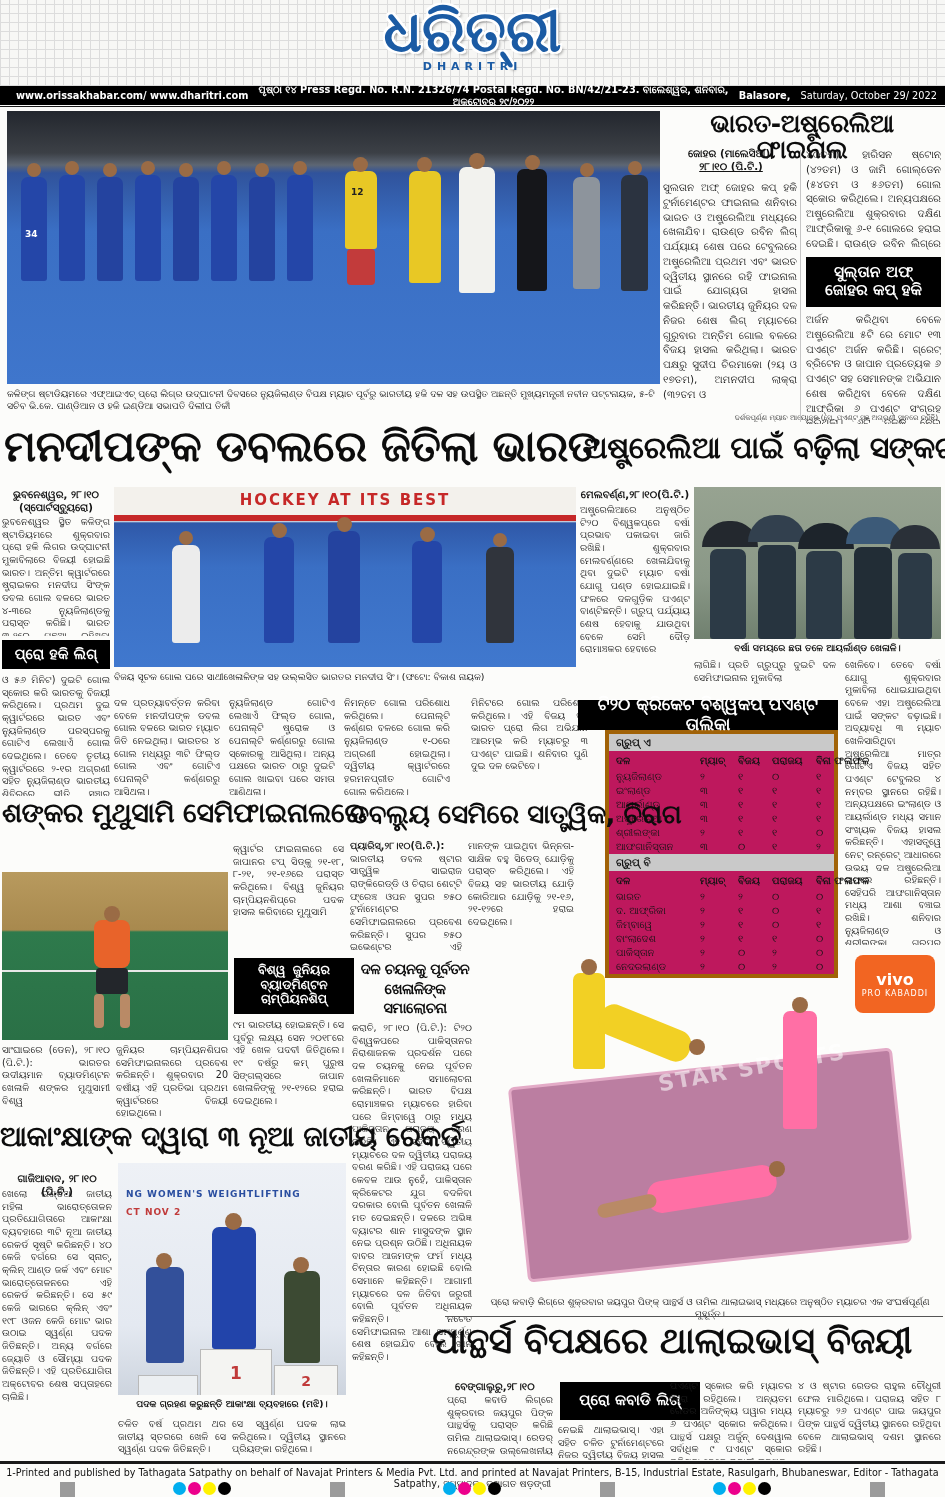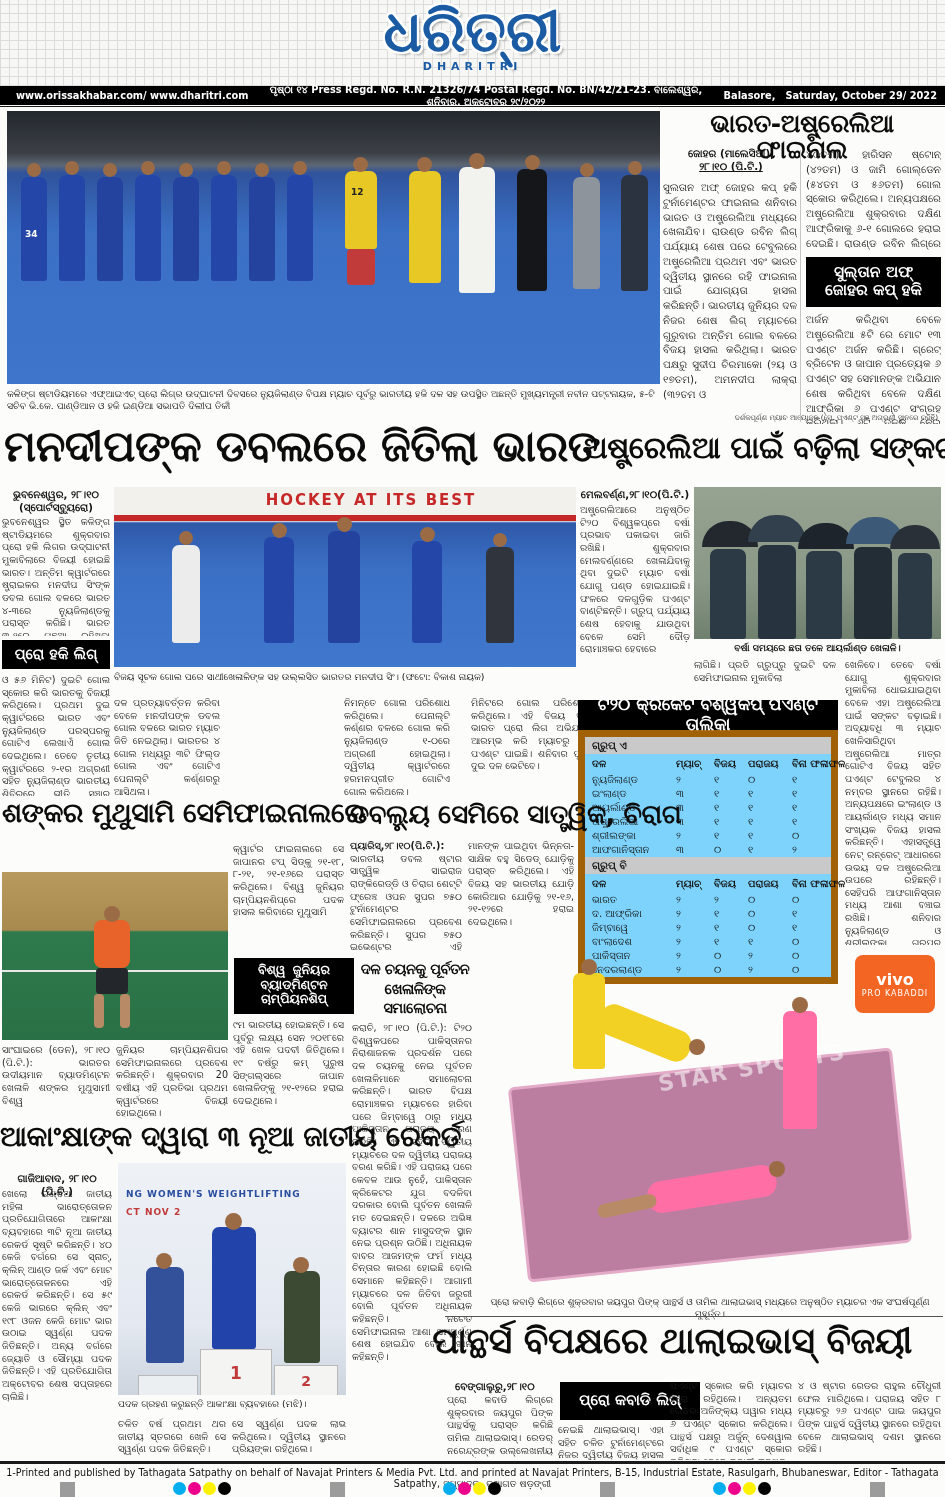--- a/index.html
+++ b/index.html
@@ -16,21 +16,21 @@
   .hrule{background:#1a1a1a;}
   .masthead{background:
      repeating-linear-gradient(0deg,#dcdcdc 0 1px,transparent 1px 9px),
      repeating-linear-gradient(90deg,#dcdcdc 0 1px,transparent 1px 9px),#f7f7f5;}
   .logo{font-size:57px;font-weight:800;color:#1b5ba4;text-shadow:2px 2px 0 #fff,-2px -2px 0 #fff,2px -2px 0 #fff,-2px 2px 0 #fff,3px 3px 3px rgba(0,0,0,.35);line-height:1;}
   .logosub{font-size:11px;font-weight:bold;color:#1b5ba4;letter-spacing:5px;}
   .topbar{background:#000;color:#fff;display:flex;align-items:center;font-size:9.8px;gap:10px;padding:0 8px;box-sizing:border-box;}
   .photo{overflow:hidden;}
   .fig{position:absolute;border-radius:7px 7px 3px 3px;}
   .fhead{position:absolute;border-radius:50%;background:#9a6b45;}
-  .ptable{border:7px solid #a16207;background:#7dd3fc;box-sizing:border-box;}
+  .ptable{border:4px solid #a16207;background:#be185d;box-sizing:border-box;margin-left:27px;}
   .gband{background:#c9c9c9;font-weight:bold;font-size:10.5px;padding:2px 7px;}
   .trow{display:grid;grid-template-columns:84px 38px 34px 44px 58px 1fr;font-size:10px;padding:1px 7px;align-items:center;}
   .trow.thead{font-weight:bold;padding-top:4px;padding-bottom:3px;}
   .tc{white-space:nowrap;overflow:hidden;}
   .regsq{width:15px;height:15px;background:#9b9b9b;display:inline-block;}
   .dot{width:13px;height:13px;border-radius:50%;display:inline-block;margin-right:2px;}
 </style>
 </head>
 <body>
 
@@ -39,21 +39,21 @@
   <div class="abs masthead" style="left:0;top:0;width:945px;height:86px;">
     <div class="abs" style="left:0;top:3px;width:945px;text-align:center;">
       <div class="logo">ଧରିତ୍ରୀ</div>
       <div class="logosub">DHARITRI</div>
     </div>
   </div>
   <div class="abs topbar" style="left:0;top:86px;width:945px;height:19px;padding-left:16px;">
     <span style="font-weight:bold;">www.orissakhabar.com/ www.dharitri.com</span>
     <span style="flex:1;text-align:center;font-weight:bold;">ପୃଷ୍ଠା ୧୪  Press Regd. No. R.N. 21326/74 Postal Regd. No. BN/42/21-23.  ବାଲେଶ୍ୱର, ଶନିବାର, ଅକ୍ଟୋବର ୨୯/୨୦୨୨</span>
     <span style="font-weight:bold;">Balasore,</span>
-    <span style="font-weight:bold;">Saturday, October 29/ 2022</span>
+    <span style="font-weight:normal;">Saturday, October 29/ 2022</span>
   </div>
   <div class="abs hrule" style="left:0;top:106px;width:945px;height:1px;"></div>
 
   <div class="abs photo" style="left:7px;top:111px;width:653px;height:273px;background:linear-gradient(180deg,#23272e 0,#3c4046 42px,#5d6673 54px,#30539c 62px,#3a6fc4 120px,#3f76cc 100%);">
     <div class="fig" style="left:14px;top:66px;width:26px;height:104px;background:#2446a8;"></div>
     <div class="fhead" style="left:20px;top:52px;width:14px;height:14px;"></div>
     <span class="abs" style="left:18px;top:118px;color:#fff;font-size:9px;font-weight:bold;">34</span>
     <div class="fig" style="left:52px;top:64px;width:26px;height:106px;background:#2446a8;"></div>
     <div class="fhead" style="left:58px;top:50px;width:14px;height:14px;"></div>
     <div class="fig" style="left:90px;top:66px;width:26px;height:104px;background:#24439f;"></div>
@@ -105,36 +105,37 @@
 
   <div class="abs dateline" style="left:2px;top:488px;width:108px;">
     <div>ଭୁବନେଶ୍ୱର, ୨୮।୧୦</div>
     <div>(ସ୍ପୋର୍ଟସ୍‌ବ୍ୟୁରୋ)</div>
   </div>
   <div class="abs bodytxt" style="left:2px;top:516px;width:108px;height:120px;">ଭୁବନେଶ୍ୱର ସ୍ଥିତ କଳିଙ୍ଗ ଷ୍ଟାଡିୟମରେ ଶୁକ୍ରବାର ପ୍ରୋ ହକି ଲିଗର ଉଦ୍‌ଘାଟନୀ ମୁକାବିଲାରେ ବିଜୟୀ ହୋଇଛି ଭାରତ। ଅନ୍ତିମ କ୍ୱାର୍ଟରରେ ଷ୍ଟ୍ରାଇକର ମନଦୀପ ସିଂଙ୍କ ଡବଲ ଗୋଲ ବଳରେ ଭାରତ ୪-୩ରେ ନ୍ୟୁଜିଲାଣ୍ଡକୁ ପରାସ୍ତ କରିଛି। ଭାରତ ୩-୨ରେ ପଛୁଆ ରହିଥିବା ବେଳେ ମନଦୀପ(୫୧</div>
   <div class="abs blackbox" style="left:2px;top:640px;width:108px;height:29px;font-size:14.5px;">ପ୍ରୋ ହକି ଲିଗ୍</div>
   <div class="abs bodytxt" style="left:2px;top:674px;width:108px;height:122px;">ଓ ୫୬ ମିନିଟ) ଦୁଇଟି ଗୋଲ ସ୍କୋର କରି ଭାରତକୁ ବିଜୟୀ କରିଥିଲେ। ପ୍ରଥମ ଦୁଇ କ୍ୱାର୍ଟରରେ ଭାରତ ଏବଂ ନ୍ୟୁଜିଲାଣ୍ଡ ପରସ୍ପରକୁ ଗୋଟିଏ ଲେଖାଏଁ ଗୋଲ ଦେଇଥିଲେ। ତେବେ ତୃତୀୟ କ୍ୱାର୍ଟରରେ ୨-୧ର ଅଗ୍ରଣୀ ସହିତ ନ୍ୟୁଜିଲାଣ୍ଡ ଭାରତୀୟ ଶିବିରରେ ଭୀତି ସଞ୍ଚାର କରିଥିଲା। ଅନ୍ତିମ</div>
 
   <div class="abs photo" style="left:114px;top:487px;width:462px;height:180px;background:linear-gradient(180deg,#f3f1ec 0,#f3f1ec 34px,#2f58a8 36px,#3a6fc4 80px,#4078ce 100%);">
-    <div class="abs" style="left:0;top:4px;width:462px;font-size:15px;font-weight:800;color:#c62828;letter-spacing:2px;text-align:center;white-space:nowrap;padding-left:26px;">HOCKEY AT ITS BEST</div>
+    <div class="abs" style="left:0;top:4px;width:462px;font-size:15px;font-weight:800;color:#c62828;letter-spacing:2px;text-align:center;white-space:nowrap;">HOCKEY AT ITS BEST</div>
     <div class="abs" style="left:0;top:28px;width:462px;height:6px;background:#c62828;"></div>
     <div class="fig" style="left:58px;top:58px;width:28px;height:98px;background:#ececec;"></div>
     <div class="fhead" style="left:65px;top:44px;width:14px;height:14px;"></div>
     <div class="fig" style="left:150px;top:50px;width:30px;height:106px;background:#2446a8;"></div>
     <div class="fhead" style="left:158px;top:36px;width:15px;height:15px;"></div>
     <div class="fig" style="left:214px;top:44px;width:32px;height:112px;background:#24439f;"></div>
     <div class="fhead" style="left:223px;top:30px;width:15px;height:15px;"></div>
     <div class="fig" style="left:298px;top:54px;width:30px;height:102px;background:#2446a8;"></div>
     <div class="fhead" style="left:306px;top:40px;width:15px;height:15px;"></div>
     <div class="fig" style="left:372px;top:60px;width:28px;height:96px;background:#30343c;"></div>
     <div class="fhead" style="left:379px;top:46px;width:14px;height:14px;"></div>
   </div>
   <div class="abs caption" style="left:114px;top:671px;width:462px;">ବିଜୟ ସୂଚକ ଗୋଲ ପରେ ସାଥୀଖେଳାଳିଙ୍କ ସହ ଉଲ୍ଲସିତ ଭାରତର ମନଦୀପ ସିଂ। (ଫଟୋ: ବିକାଶ ନାୟକ)</div>
 
   <div class="abs bodytxt" style="left:114px;top:697px;width:106px;height:98px;">ଦଳ ପ୍ରତ୍ୟାବର୍ତ୍ତନ କରିବା ବେଳେ ମନଦୀପଙ୍କ ଡବଲ ଗୋଲ ବଳରେ ଭାରତ ମ୍ୟାଚ ଜିତି ନେଇଥିଲା। ଭାରତର ୪ ଗୋଲ ମଧ୍ୟରୁ ୩ଟି ଫିଲ୍ଡ ଗୋଲ ଏବଂ ଗୋଟିଏ ପେନାଲ୍ଟି କର୍ଣ୍ଣରରୁ ଆସିଥିଲା।</div>
+  <div class="abs bodytxt" style="left:229px;top:697px;width:106px;height:98px;">ନ୍ୟୁଜିଲାଣ୍ଡ ଗୋଟିଏ ଲେଖାଏଁ ଫିଲ୍ଡ ଗୋଲ, ପେନାଲ୍ଟି ଷ୍ଟ୍ରୋକ ଓ ପେନାଲ୍ଟି କର୍ଣ୍ଣରରୁ ଗୋଲ ସ୍କୋରକୁ ଆସିଥିଲା। ଅନ୍ୟ ପକ୍ଷରେ ଭାରତ ଠାରୁ ଦୁଇଟି ଗୋଲ ଖାଇବା ପରେ ସମତା ଆଣିଥିଲା।</div>
   <div class="abs bodytxt" style="left:344px;top:697px;width:106px;height:98px;">ନିମନ୍ତେ ଗୋଲ ପରିଶୋଧ କରିଥିଲେ। ପେନାଲ୍ଟି କର୍ଣ୍ଣର ବଳରେ ଗୋଲ କରି ନ୍ୟୁଜିଲାଣ୍ଡ ୧-୦ରେ ଅଗ୍ରଣୀ ହୋଇଥିଲା। ଦ୍ୱିତୀୟ କ୍ୱାର୍ଟରରେ ହରମନପ୍ରୀତ ଗୋଟିଏ ଗୋଲ କରିଥିଲେ।</div>
   <div class="abs bodytxt" style="left:459px;top:697px;width:117px;height:98px;margin-left:12px;">ମିନିଟରେ ଗୋଲ ପରିଶୋଧ କରିଥିଲେ। ଏହି ବିଜୟ ସହ ଭାରତ ପ୍ରୋ ଲିଗ ଅଭିଯାନ ଆରମ୍ଭ କରି ମ୍ୟାଚରୁ ୩ ପଏଣ୍ଟ ପାଇଛି। ଶନିବାର ପୁଣି ଦୁଇ ଦଳ ଭେଟିବେ।</div>
 
   <div class="abs dateline" style="left:580px;top:488px;width:110px;">ମେଲବର୍ଣ୍ଣ,୨୮।୧୦(ପି.ଟି.)</div>
   <div class="abs bodytxt" style="left:580px;top:504px;width:110px;height:192px;">ଅଷ୍ଟ୍ରେଲିଆରେ ଅନୁଷ୍ଠିତ ଟି୨୦ ବିଶ୍ୱକପ୍‌ରେ ବର୍ଷା ପ୍ରଭାବ ପକାଇବା ଜାରି ରଖିଛି। ଶୁକ୍ରବାର ମେଲବର୍ଣ୍ଣରେ ଖେଳାଯିବାକୁ ଥିବା ଦୁଇଟି ମ୍ୟାଚ ବର୍ଷା ଯୋଗୁ ପଣ୍ଡ ହୋଇଯାଇଛି। ଫଳରେ ଦଳଗୁଡ଼ିକ ପଏଣ୍ଟ ବାଣ୍ଟିଛନ୍ତି। ଗ୍ରୁପ୍ ପର୍ଯ୍ୟାୟ ଶେଷ ହେବାକୁ ଯାଉଥିବା ବେଳେ ସେମି ଦୌଡ଼ ରୋମାଞ୍ଚକର ହେବାରେ</div>
   <div class="abs photo" style="left:694px;top:487px;width:247px;height:152px;background:linear-gradient(180deg,#97a391 0,#8a9887 60%,#70806f 100%);">
     <div class="abs" style="left:8px;top:34px;width:56px;height:26px;border-radius:56px 56px 0 0;background:#23282e;"></div>
     <div class="abs" style="left:54px;top:28px;width:58px;height:27px;border-radius:58px 58px 0 0;background:#32404e;"></div>
     <div class="abs" style="left:104px;top:36px;width:56px;height:26px;border-radius:56px 56px 0 0;background:#1d242b;"></div>
     <div class="abs" style="left:152px;top:30px;width:58px;height:27px;border-radius:58px 58px 0 0;background:#3c5a78;"></div>
@@ -341,21 +342,21 @@
     <div class="fig" style="left:94px;top:64px;width:44px;height:122px;background:#2244aa;"></div>
     <div class="fhead" style="left:107px;top:50px;width:17px;height:17px;"></div>
     <div class="fig" style="left:28px;top:104px;width:38px;height:96px;background:#33509a;"></div>
     <div class="fhead" style="left:38px;top:90px;width:16px;height:16px;"></div>
     <div class="fig" style="left:166px;top:108px;width:36px;height:92px;background:#3c4a33;"></div>
     <div class="fhead" style="left:175px;top:94px;width:16px;height:16px;"></div>
     <div class="abs" style="left:82px;top:186px;width:70px;height:46px;background:#f4f4f2;border:1px solid #b9b9b9;display:flex;align-items:center;justify-content:center;font-size:17px;font-weight:800;color:#c03a3a;">1</div>
     <div class="abs" style="left:156px;top:202px;width:62px;height:30px;background:#f4f4f2;border:1px solid #b9b9b9;display:flex;align-items:center;justify-content:center;font-size:14px;font-weight:800;color:#c03a3a;">2</div>
     <div class="abs" style="left:20px;top:212px;width:58px;height:20px;background:#eceff2;border:1px solid #b9b9b9;"></div>
   </div>
-  <div class="abs caption" style="left:118px;top:1398px;width:228px;font-weight:normal;">ପଦକ ଗ୍ରହଣ କରୁଛନ୍ତି ଆକାଂକ୍ଷା ବ୍ୟବହାରେ (ମଝି)।</div>
+  <div class="abs caption" style="left:118px;top:1398px;width:228px;text-align:center;font-weight:bold;">ପଦକ ଗ୍ରହଣ କରୁଛନ୍ତି ଆକାଂକ୍ଷା ବ୍ୟବହାରେ (ମଝି)।</div>
   <div class="abs bodytxt" style="left:118px;top:1418px;width:108px;height:42px;">ଚଳିତ ବର୍ଷ ପ୍ରଥମ ଥର ଜାତୀୟ ସ୍ତରରେ ଖେଳି ସେ ସ୍ୱର୍ଣ୍ଣ ପଦକ ଜିତିଛନ୍ତି।</div>
   <div class="abs bodytxt" style="left:232px;top:1418px;width:114px;height:42px;">ସେ ସ୍ୱର୍ଣ୍ଣ ପଦକ ଲାଭ କରିଥିଲେ। ଦ୍ୱିତୀୟ ସ୍ଥାନରେ ପ୍ରିୟଙ୍କା ରହିଥିଲେ।</div>
 
   <div class="abs hrule" style="left:0;top:1461px;width:945px;height:3px;"></div>
   <div class="abs" style="left:0;top:1467px;width:945px;text-align:center;font-size:9.6px;font-weight:500;color:#111;">1-Printed and published by Tathagata Satpathy on behalf of Navajat Printers &amp; Media Pvt. Ltd. and printed at Navajat Printers, B-15, Industrial Estate, Rasulgarh, Bhubaneswar, Editor - Tathagata Satpathy, ସମ୍ପାଦକ- ତଥାଗତ ଷଡ଼ଙ୍ଗୀ</div>
   <div class="abs" style="left:0;top:1482px;width:945px;height:15px;display:flex;align-items:center;justify-content:space-between;padding:0 60px;box-sizing:border-box;">
     <span class="regsq"></span>
     <span>
       <span class="dot" style="background:#00aeef;"></span><span class="dot" style="background:#ec008c;"></span><span class="dot" style="background:#fff200;"></span><span class="dot" style="background:#000;"></span>
     </span>

